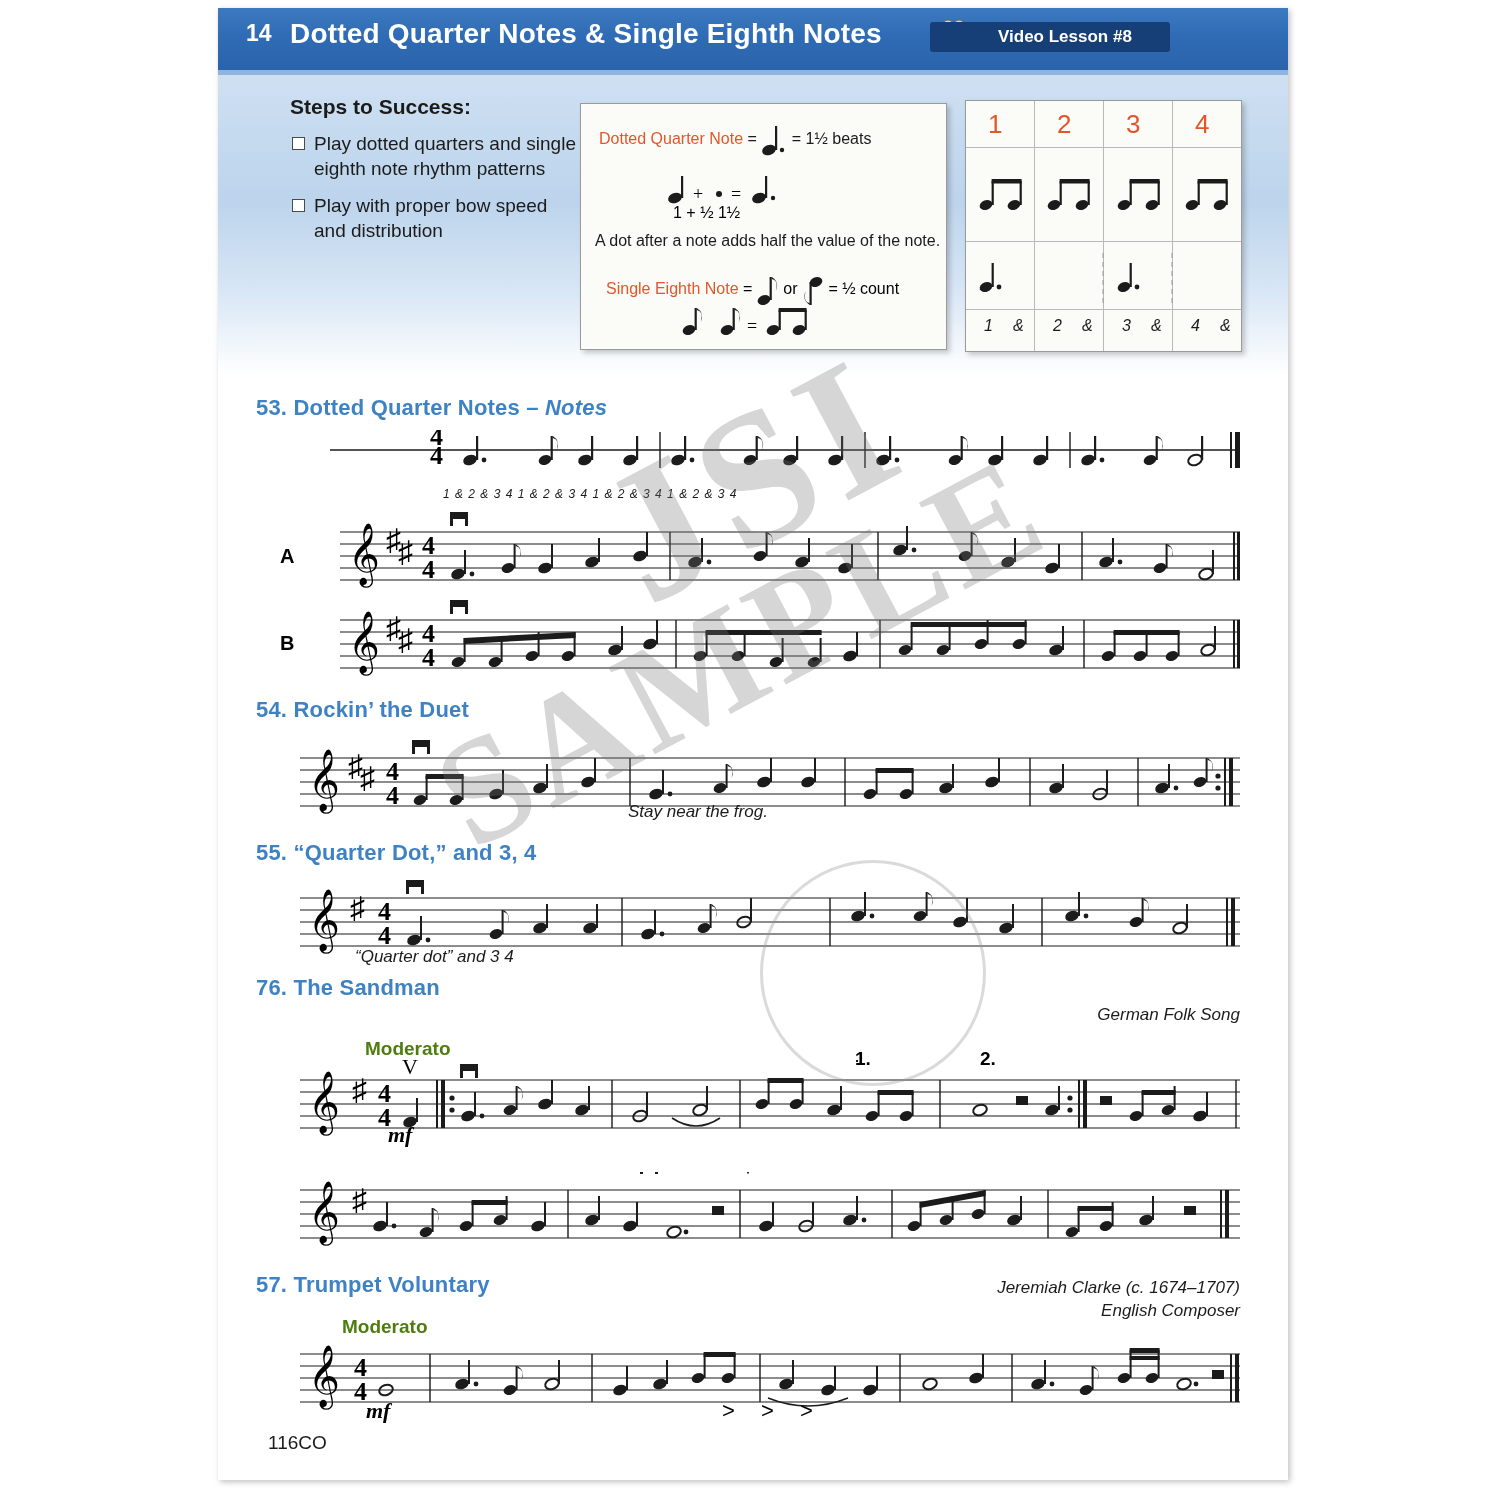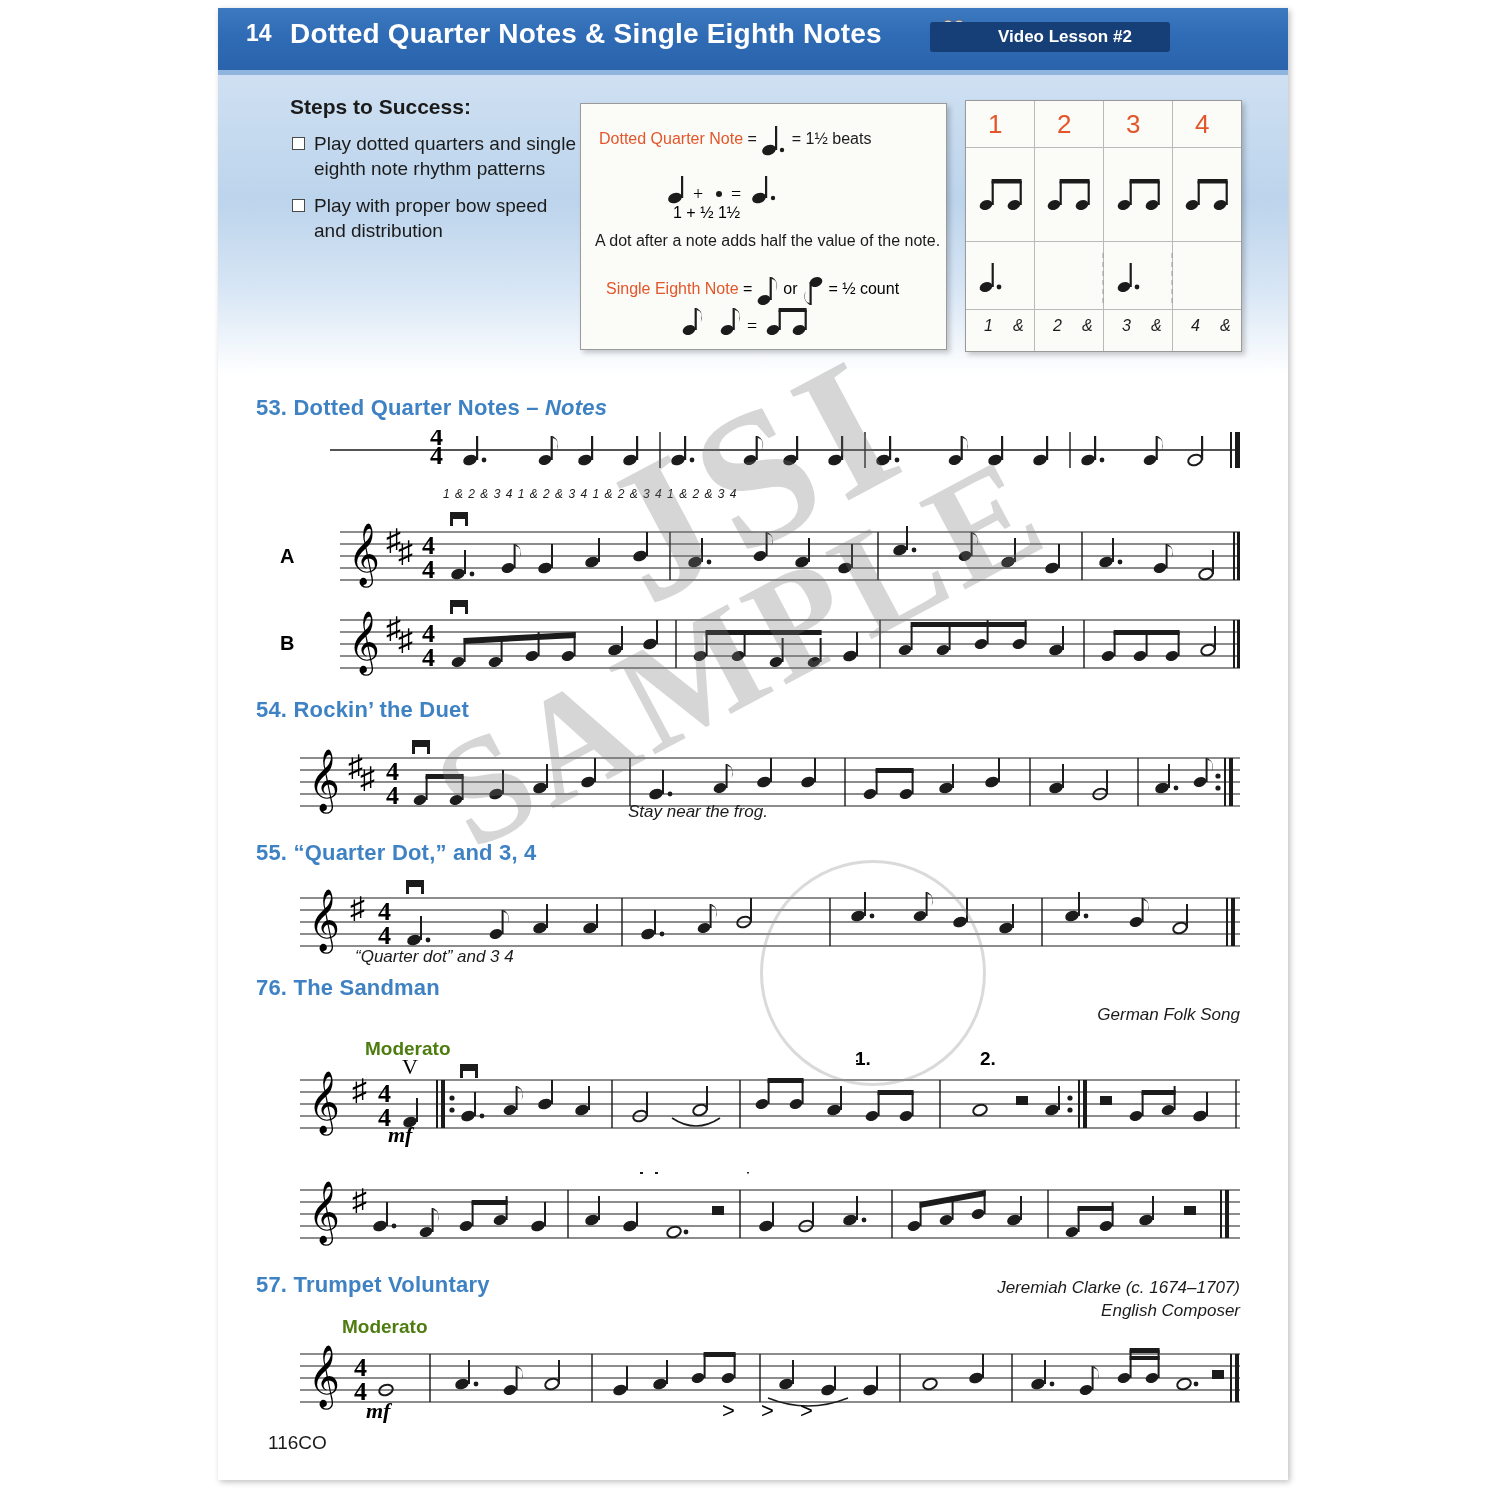--- a/index.html
+++ b/index.html
@@ -74,21 +74,21 @@
   <div class="hdrtitle">Dotted Quarter Notes &amp; Single Eighth Notes</div>
 
   <svg class="camera" viewBox="0 0 60 38">
     <rect x="6" y="10" width="30" height="19" rx="3" fill="#e9e9e9" stroke="#666"></rect>
     <polygon points="36,16 50,9 50,30 36,23" fill="#d6d6d6" stroke="#666"></polygon>
     <circle cx="16" cy="7" r="5" fill="#d6d6d6" stroke="#666"></circle>
     <circle cx="27" cy="7" r="5" fill="#d6d6d6" stroke="#666"></circle>
     <rect x="10" y="29" width="20" height="4" fill="#888"></rect>
   </svg>
   <div class="videobox">
-    <span class="vl">Video Lesson #2</span>
+    <span class="vl">Video Lesson #8</span>
   </div>
 
   <div class="bluepanel"></div>
 
   <div class="steps">
     <h3>Steps to Success:</h3>
     <ul>
       <li>Play dotted quarters and single eighth note rhythm patterns</li>
       <li>Play with proper bow speed and distribution</li>
     </ul>

